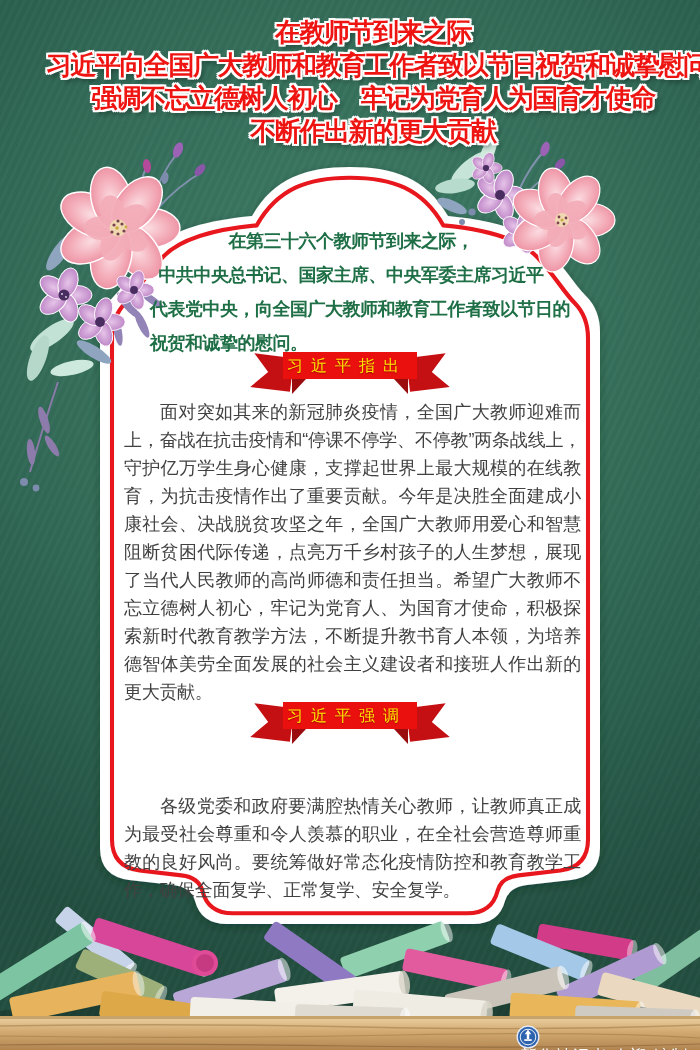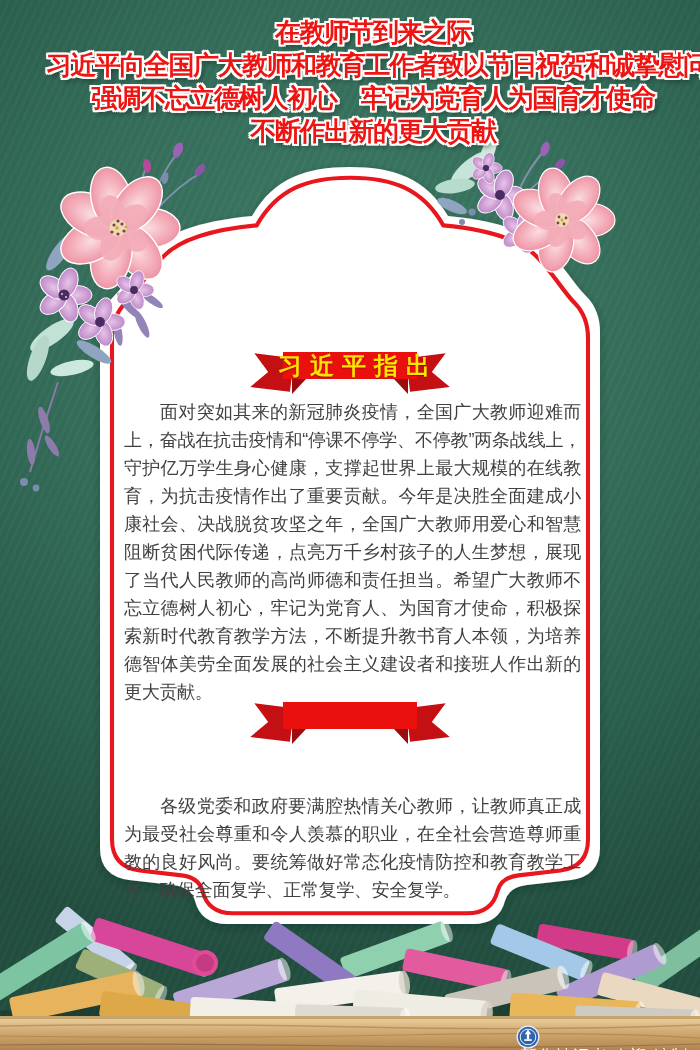--- a/index.html
+++ b/index.html
@@ -29,22 +29,22 @@
   
   .intro-block{top:224px;left:130px;width:442px;z-index:4;}
   .intro-line{
     line-height:34px;font-size:18px;letter-spacing:-0.5px;font-weight:bold;color:#1e6f46;
     white-space:nowrap;
   }
   .intro-center{text-align:center;}
   .intro-left{text-align:left;padding-left:20px;}
 
   .ribbon-label{
-    left:204px;width:300px;text-align:center;z-index:6;
-    font-size:24px;line-height:27px;font-weight:bold;color:#ffe400;
+    left:193px;width:300px;text-align:center;z-index:6;
+    font-size:16px;line-height:27px;font-weight:normal;color:#ffe400;
     letter-spacing:8px;text-indent:8px;white-space:nowrap;
     text-shadow:0 1px 1px rgba(120,0,0,0.6);
   }
   .ribbon-label-1{top:352px;}
   .ribbon-label-2{top:702px;}
 
   .para{
     left:124px;width:457px;z-index:4;
     font-size:18px;letter-spacing:-0.3px;line-height:28px;color:#414141;
     text-align:justify;text-indent:2em;margin:0;
@@ -424,20 +424,27 @@
     </g>
   </svg>
 
   <div class="abs title-block">
     <div class="title-line">在教师节到来之际</div>
     <div class="title-line">习近平向全国广大教师和教育工作者致以节日祝贺和诚挚慰问</div>
     <div class="title-line">强调不忘立德树人初心　牢记为党育人为国育才使命</div>
     <div class="title-line">不断作出新的更大贡献</div>
   </div>
 
+  <div class="abs intro-block">
+    <div class="intro-line intro-center">在第三十六个教师节到来之际，</div>
+    <div class="intro-line intro-center">中共中央总书记、国家主席、中央军委主席习近平</div>
+    <div class="intro-line intro-left">代表党中央，向全国广大教师和教育工作者致以节日的</div>
+    <div class="intro-line intro-left">祝贺和诚挚的慰问。</div>
+  </div>
 
   <div class="abs ribbon-label ribbon-label-1">习近平指出</div>
+  <div class="abs ribbon-label ribbon-label-2">习近平强调</div>
 
   <p class="abs para para-1">面对突如其来的新冠肺炎疫情，全国广大教师迎难而上，奋战在抗击疫情和“停课不停学、不停教”两条战线上，守护亿万学生身心健康，支撑起世界上最大规模的在线教育，为抗击疫情作出了重要贡献。今年是决胜全面建成小康社会、决战脱贫攻坚之年，全国广大教师用爱心和智慧阻断贫困代际传递，点亮万千乡村孩子的人生梦想，展现了当代人民教师的高尚师德和责任担当。希望广大教师不忘立德树人初心，牢记为党育人、为国育才使命，积极探索新时代教育教学方法，不断提升教书育人本领，为培养德智体美劳全面发展的社会主义建设者和接班人作出新的更大贡献。</p>
   <p class="abs para para-2">各级党委和政府要满腔热情关心教师，让教师真正成为最受社会尊重和令人羡慕的职业，在全社会营造尊师重教的良好风尚。要统筹做好常态化疫情防控和教育教学工作，确保全面复学、正常复学、安全复学。</p>
 
   <div class="abs credit">新华社记者 秦迎 编制</div>
 </div>
 
 </body></html>

